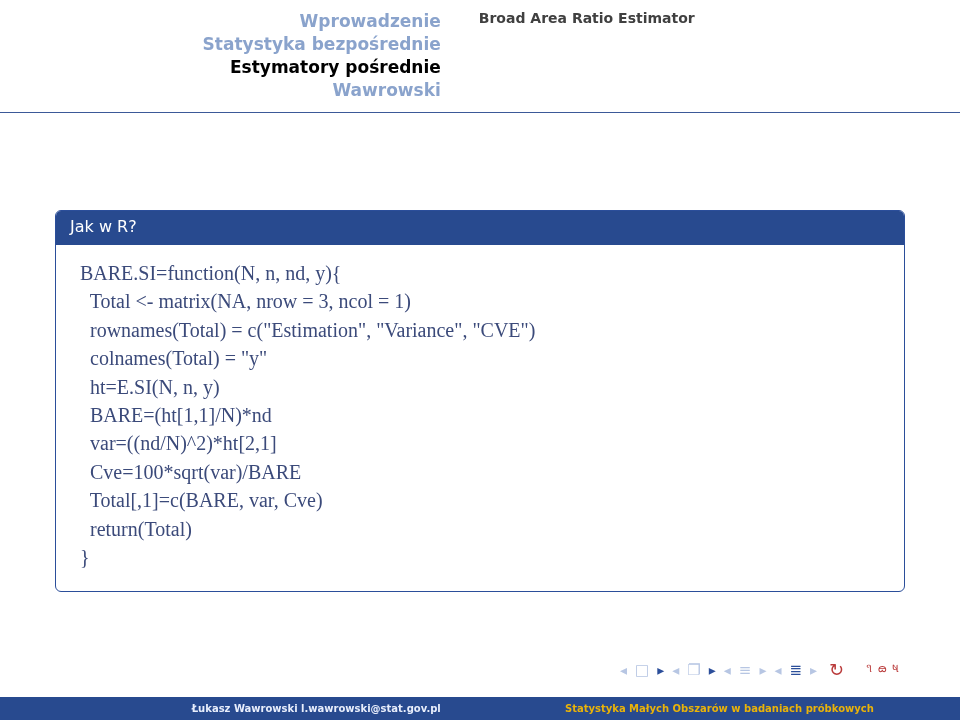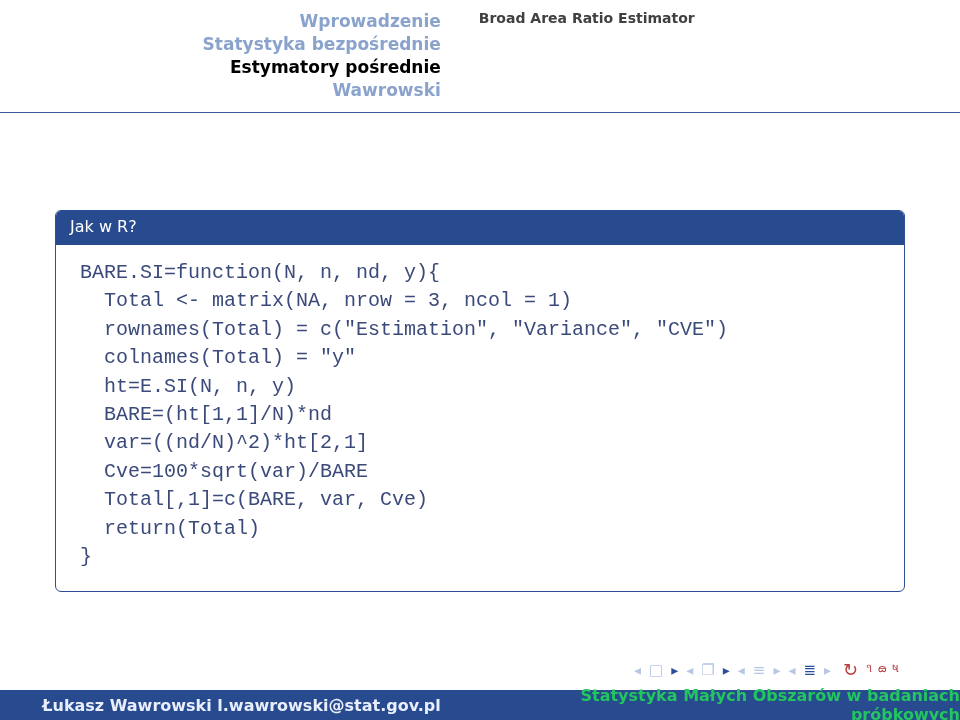--- a/index.html
+++ b/index.html
@@ -50,21 +50,21 @@
     background: #fff;
   }
   .block-title {
     background: #284a8f;
     color: #fff;
     font-size: 16px;
     padding: 6px 14px 9px 14px;
   }
   .block-body {
     padding: 14px 24px 20px 24px;
-    font-family: Liberation Mono, monospace;
+    font-family: Liberation Serif, serif;
     font-size: 20px;
     line-height: 1.42;
     color: #3b4a7a;
     white-space: pre;
   }
 
   
   .nav-icons {
     position: absolute;
     right: 60px;
@@ -72,43 +72,43 @@
     display: flex;
     align-items: center;
     gap: 8px;
     font-size: 14px;
   }
   .nav-icons .chev { color: #b7c6e3; }
   .nav-icons .chev.active { color: #2b4e9a; }
   .nav-icons .sym { color: #b7c6e3; font-size: 15px; }
   .nav-icons .sym.strong { color: #2b4e9a; }
   .nav-icons .loop { color: #ba3b3b; font-size: 18px; margin-left: 4px; }
-  .nav-icons .loop-chevs { color: #ba3b3b; font-size: 12px; margin-left: 0; letter-spacing: 1px; }
+  .nav-icons .loop-chevs { color: #ba3b3b; font-size: 12px; margin-left: 14px; letter-spacing: 1px; }
 
   .footer {
     position: absolute;
     left: 0; right: 0; bottom: 0;
-    height: 30px;
+    height: 23px;
     background: #284a8f;
     display: flex;
     align-items: center;
-    font-size: 16px;
+    font-size: 10px;
     font-weight: 700;
   }
   .footer .col-left {
     width: 48%;
     text-align: right;
     padding-right: 20px;
     color: #e8eefc;
   }
   .footer .col-right {
     width: 52%;
-    text-align: right;
+    text-align: center;
     padding-left: 18px;
-    color: #22c55e;
+    color: #eab308;
   }
 </style>
 </head>
 <body>
 
 <div class="header">
   <div class="header-left">
     <div><span>Wprowadzenie</span></div>
     <div><span>Statystyka bezpośrednie</span></div>
     <div class="active"><span>Estymatory pośrednie</span></div>

